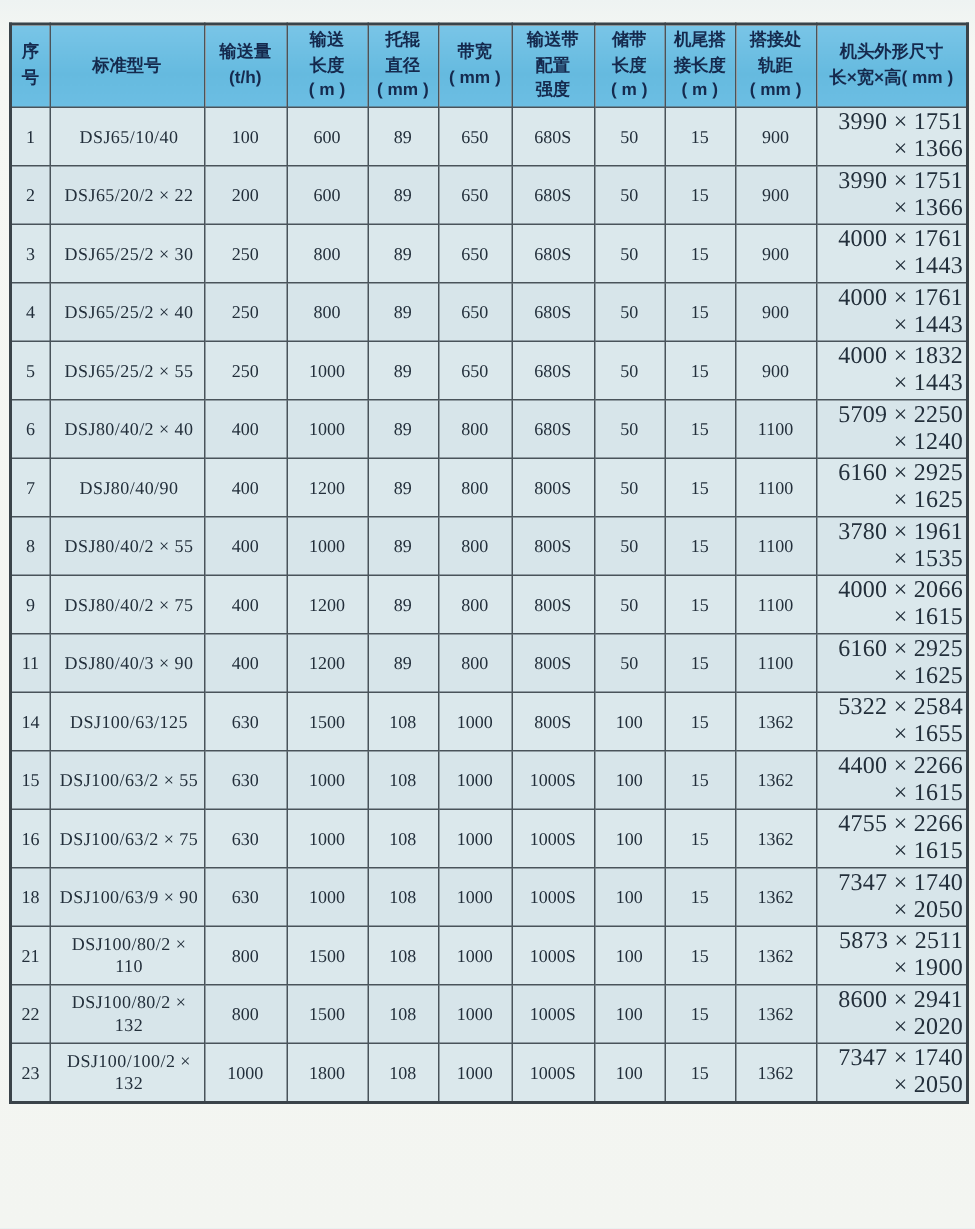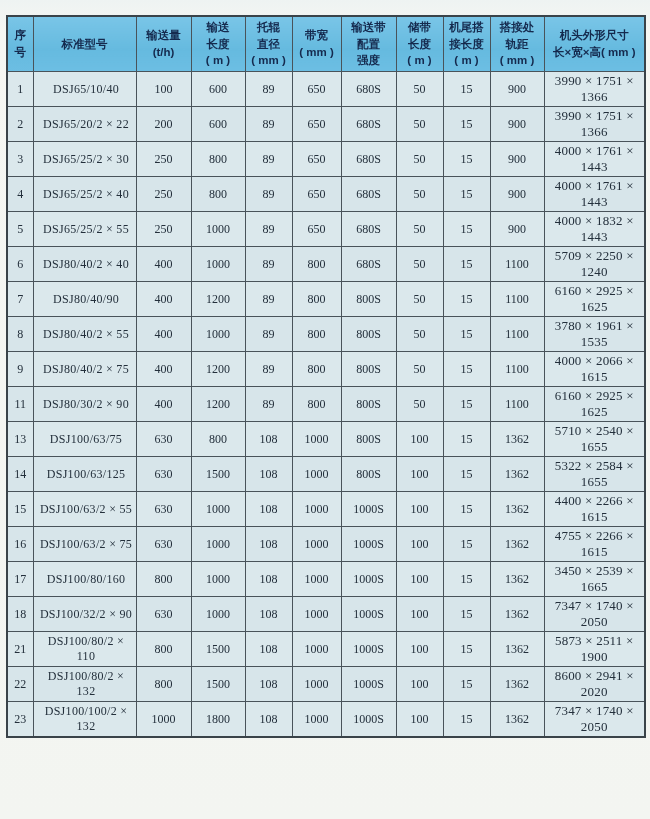--- a/index.html
+++ b/index.html
@@ -45,21 +45,21 @@
     font-family:"Liberation Serif", serif;
     font-size:12px;
     height:30.5px;
   }
   .spec-table tbody tr:nth-child(even) td{background:#d7e5ea;}
   .spec-table td.model{
     text-align:center;
     padding-left:5px;
     letter-spacing:0.3px;
   }
-  .spec-table td.dims{font-size:13px;letter-spacing:0.2px;}
+  .spec-table td.dims{font-size:16px;letter-spacing:0.2px;text-align:right;}
   
   col.c0{width:26px;}
   col.c1{width:103px;}
   col.c2{width:55px;}
   col.c3{width:54px;}
   col.c4{width:47px;}
   col.c5{width:49px;}
   col.c6{width:55px;}
   col.c7{width:47px;}
   col.c8{width:47px;}
@@ -228,43 +228,30 @@
           <td>89</td>
           <td>800</td>
           <td>800S</td>
           <td>50</td>
           <td>15</td>
           <td>1100</td>
           <td class="dims">4000 × 2066 × 1615</td>
         </tr>
         <tr>
           <td>11</td>
-          <td class="model">DSJ80/30/2 × 90</td>
+          <td class="model">DSJ80/40/3 × 90</td>
           <td>400</td>
           <td>1200</td>
           <td>89</td>
           <td>800</td>
           <td>800S</td>
           <td>50</td>
           <td>15</td>
           <td>1100</td>
           <td class="dims">6160 × 2925 × 1625</td>
-        </tr>
-        <tr>
-          <td>13</td>
-          <td class="model">DSJ100/63/75</td>
-          <td>630</td>
-          <td>800</td>
-          <td>108</td>
-          <td>1000</td>
-          <td>800S</td>
-          <td>100</td>
-          <td>15</td>
-          <td>1362</td>
-          <td class="dims">5710 × 2540 × 1655</td>
         </tr>
         <tr>
           <td>14</td>
           <td class="model">DSJ100/63/125</td>
           <td>630</td>
           <td>1500</td>
           <td>108</td>
           <td>1000</td>
           <td>800S</td>
           <td>100</td>
@@ -292,35 +279,22 @@
           <td>1000</td>
           <td>108</td>
           <td>1000</td>
           <td>1000S</td>
           <td>100</td>
           <td>15</td>
           <td>1362</td>
           <td class="dims">4755 × 2266 × 1615</td>
         </tr>
         <tr>
-          <td>17</td>
-          <td class="model">DSJ100/80/160</td>
-          <td>800</td>
-          <td>1000</td>
-          <td>108</td>
-          <td>1000</td>
-          <td>1000S</td>
-          <td>100</td>
-          <td>15</td>
-          <td>1362</td>
-          <td class="dims">3450 × 2539 × 1665</td>
-        </tr>
-        <tr>
           <td>18</td>
-          <td class="model">DSJ100/32/2 × 90</td>
+          <td class="model">DSJ100/63/9 × 90</td>
           <td>630</td>
           <td>1000</td>
           <td>108</td>
           <td>1000</td>
           <td>1000S</td>
           <td>100</td>
           <td>15</td>
           <td>1362</td>
           <td class="dims">7347 × 1740 × 2050</td>
         </tr>

